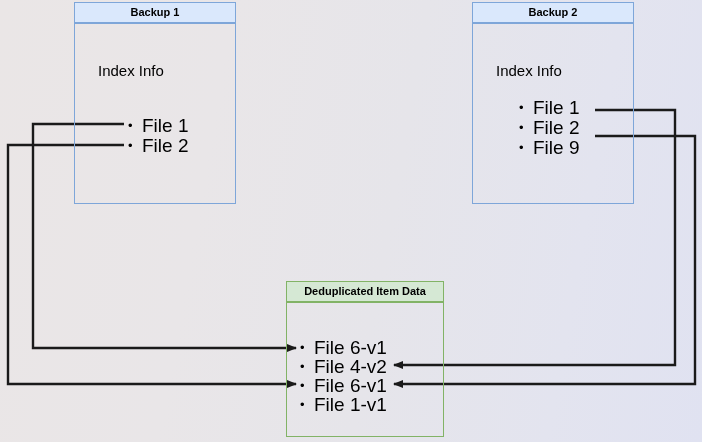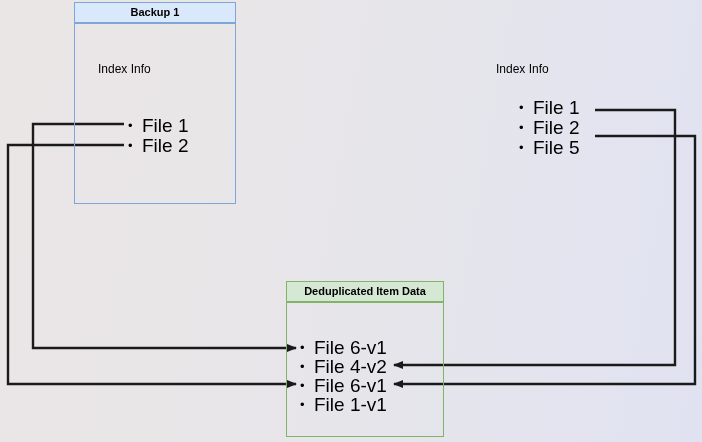--- a/index.html
+++ b/index.html
@@ -32,21 +32,21 @@
   .green .body{border:1px solid #82b366;}
 
   #backup1{left:74px;top:2px;width:162px;}
   #backup1 .body{height:181px;}
   #backup2{left:472px;top:2px;width:162px;}
   #backup2 .body{height:181px;}
   #dedup{left:258px;top:281px;width:186px;padding-left:28px;}
   #dedup .body{height:135px;}
 
   .indexinfo{
-    position:absolute;font-size:12px;color:#000;white-space:nowrap;
+    position:absolute;font-size:15px;color:#000;white-space:nowrap;
   }
   #b1-index{left:98px;top:62px;}
   #b2-index{left:496px;top:62px;}
 
   ul.flist{
     list-style:none;margin:0;padding:0;position:absolute;
   }
   ul.flist li{
     font-size:19px;color:#000;white-space:nowrap;
     line-height:20px;height:20px;position:relative;padding-left:14px;
@@ -90,25 +90,29 @@
   <div class="node blue" id="backup1">
     <div class="hdr">Backup 1</div>
     <div class="body"></div>
   </div>
   <div class="indexinfo" id="b1-index">Index Info</div>
   <ul class="flist" id="b1-files">
     <li>File 1</li>
     <li>File 2</li>
   </ul>
 
+  <div class="node blue" id="backup2">
+    <div class="hdr">Backup 2</div>
+    <div class="body"></div>
+  </div>
   <div class="indexinfo" id="b2-index">Index Info</div>
   <ul class="flist" id="b2-files">
     <li>File 1</li>
     <li>File 2</li>
-    <li>File 5</li>
+    <li>File 9</li>
   </ul>
 
   <div class="node green" id="dedup">
     <div class="hdr">Deduplicated Item Data</div>
     <div class="body"></div>
   </div>
   <ul class="flist" id="dd-files">
     <li>File 6-v1</li>
     <li>File 4-v2</li>
     <li>File 6-v1</li>

